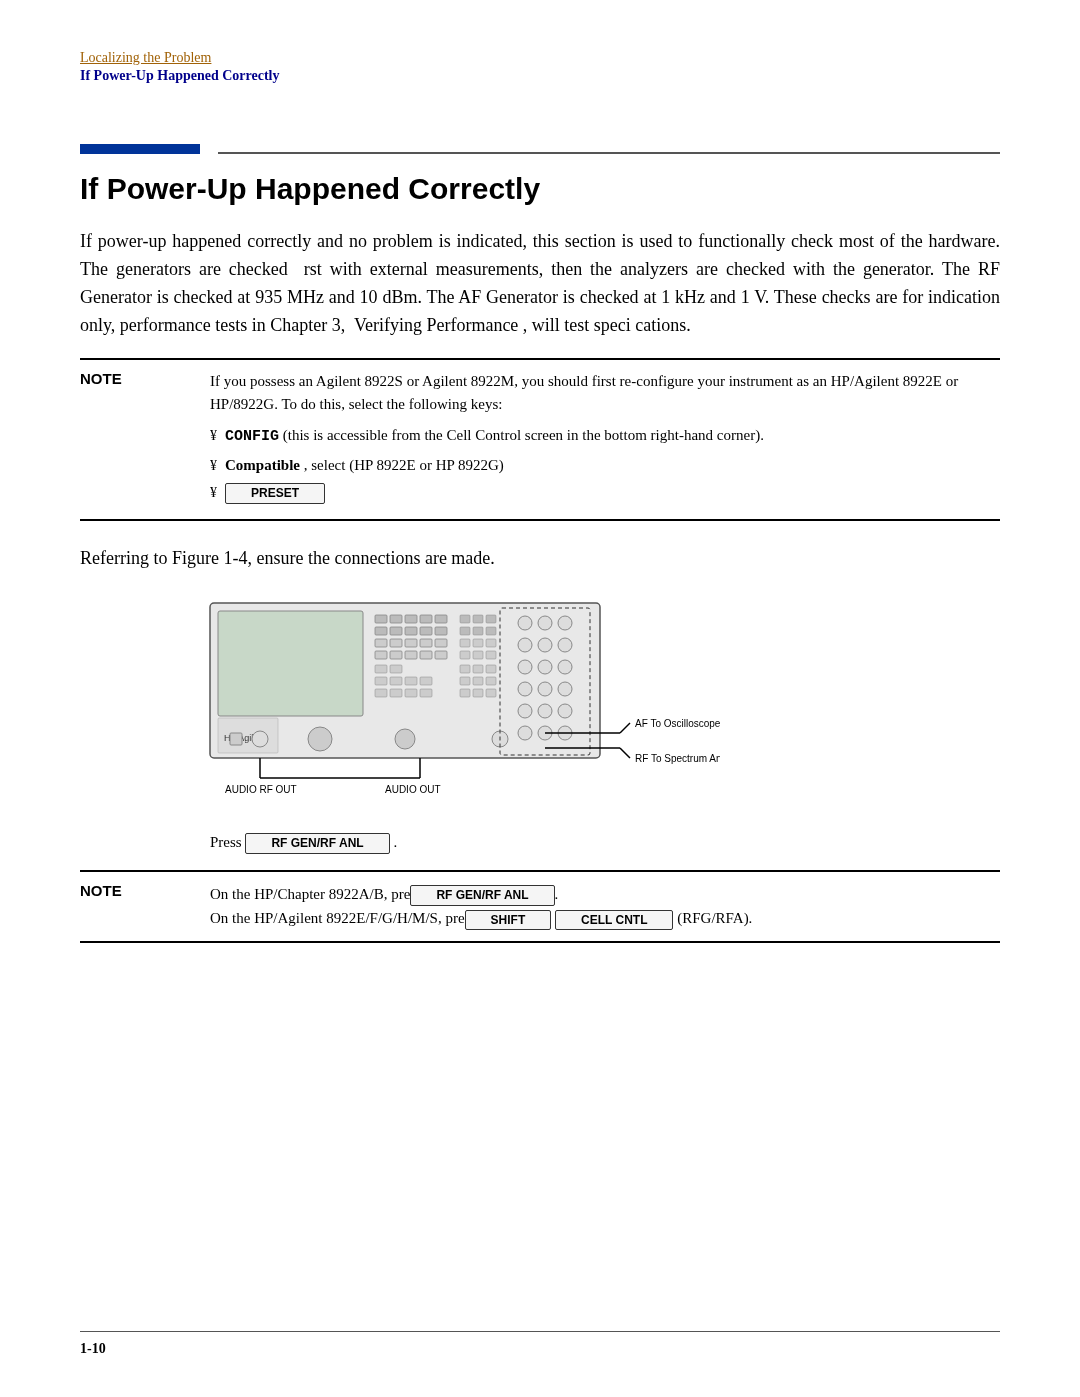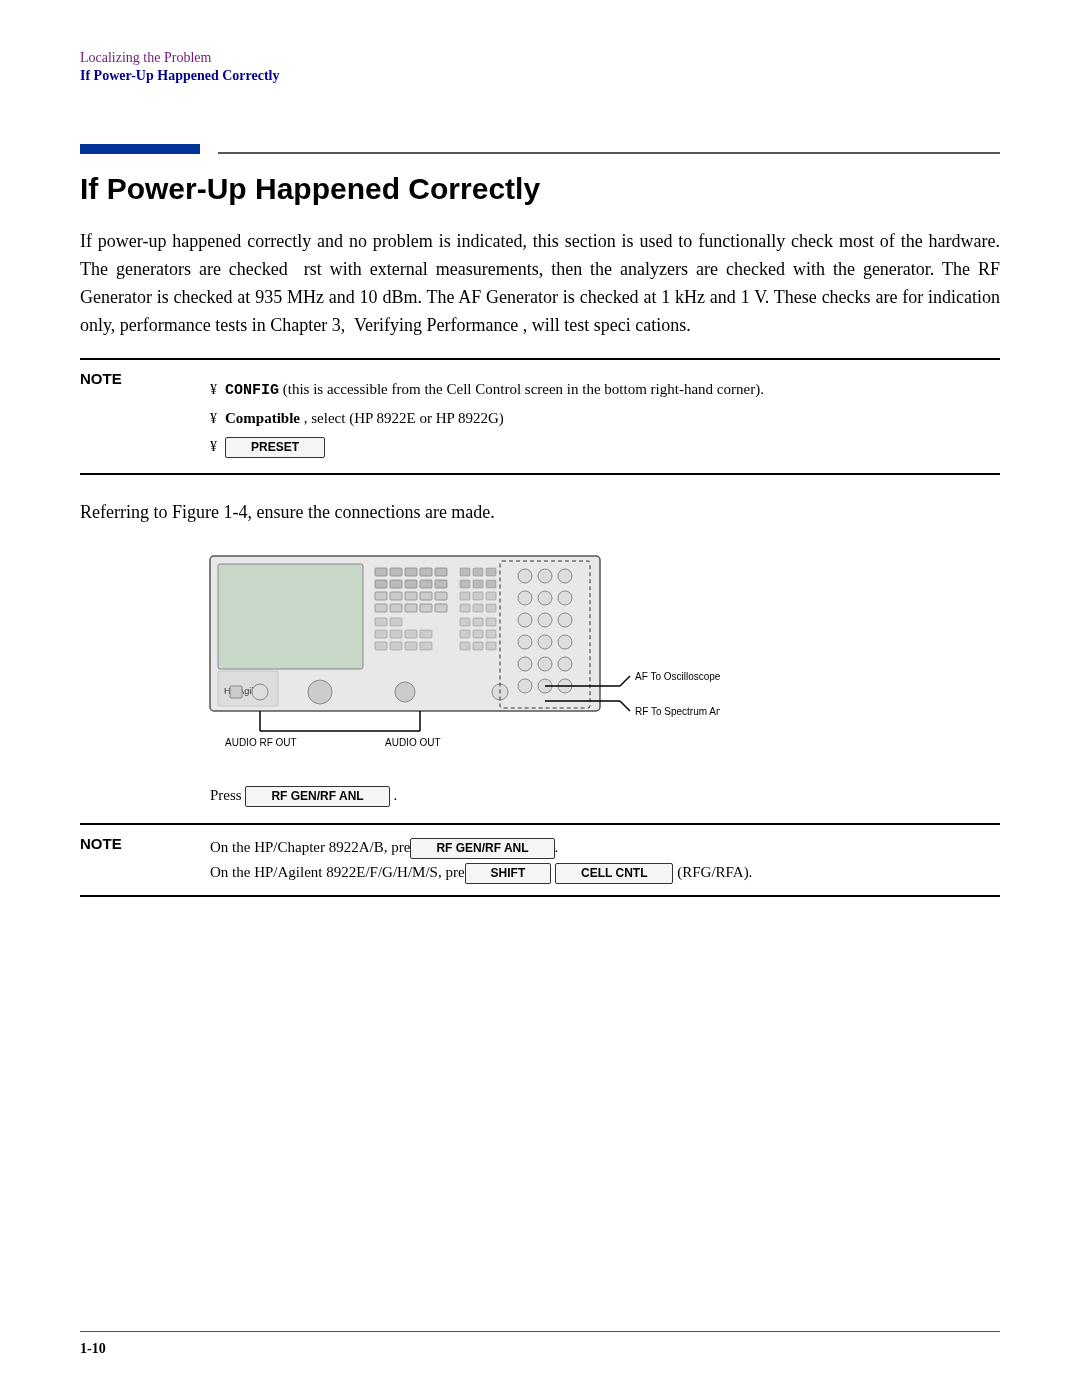--- a/index.html
+++ b/index.html
@@ -21,22 +21,23 @@
       position: relative;
     }
 
     
     .page-header {
       display: flex;
       flex-direction: column;
       margin-bottom: 60px;
     }
     .breadcrumb-link {
-      color: #701a75;
-      font-size: 14px;
+      color: #a16207;
+      font-size: 14px;
+      text-decoration: underline;
       margin-bottom: 2px;
     }
     .breadcrumb-current {
       color: #00008b;
       font-size: 14px;
       font-weight: bold;
     }
 
     
     .section-title-area {
@@ -220,20 +221,21 @@
     <div class="title-bar-line"></div>
   </div>
 
   <h1 class="section-title">If Power-Up Happened Correctly</h1>
 
   <p class="body-text">If power-up happened correctly and no problem is indicated, this section is used to functionally check most of the hardware. The generators are checked&nbsp; rst with external measurements, then the analyzers are checked with the generator. The RF Generator is checked at 935 MHz and 10 dBm. The AF Generator is checked at 1 kHz and 1 V. These checks are for indication only, performance tests in Chapter 3,&nbsp; Verifying Performance&nbsp;, will test speci cations.</p>
 
   <div class="note-section">
     <div class="note-label">NOTE</div>
     <div class="note-content">
+      <span>If you possess an Agilent 8922S or Agilent 8922M, you should first re-configure your instrument as an HP/Agilent 8922E or&nbsp; HP/8922G. To do this, select the following keys:</span>
       <ul class="bullet-list">
 
         <li>
           <span class="bullet-yen">¥</span>
           <span>
             <span class="monospace">CONFIG</span>
             <span> (this is accessible from the Cell Control screen in the bottom right-hand corner).</span>
           </span>
         </li>
 

